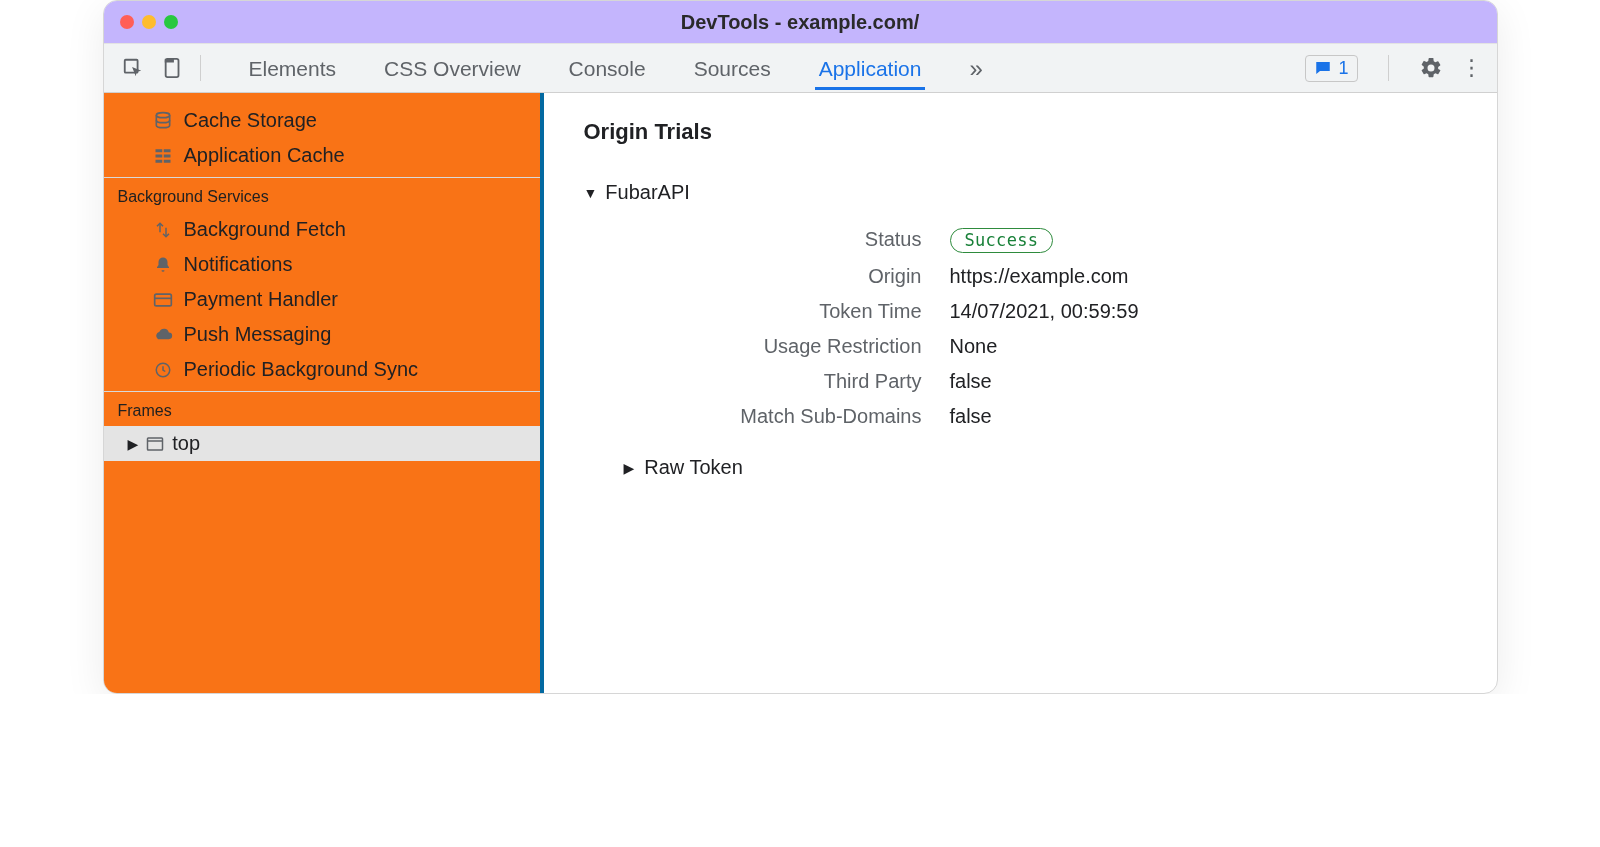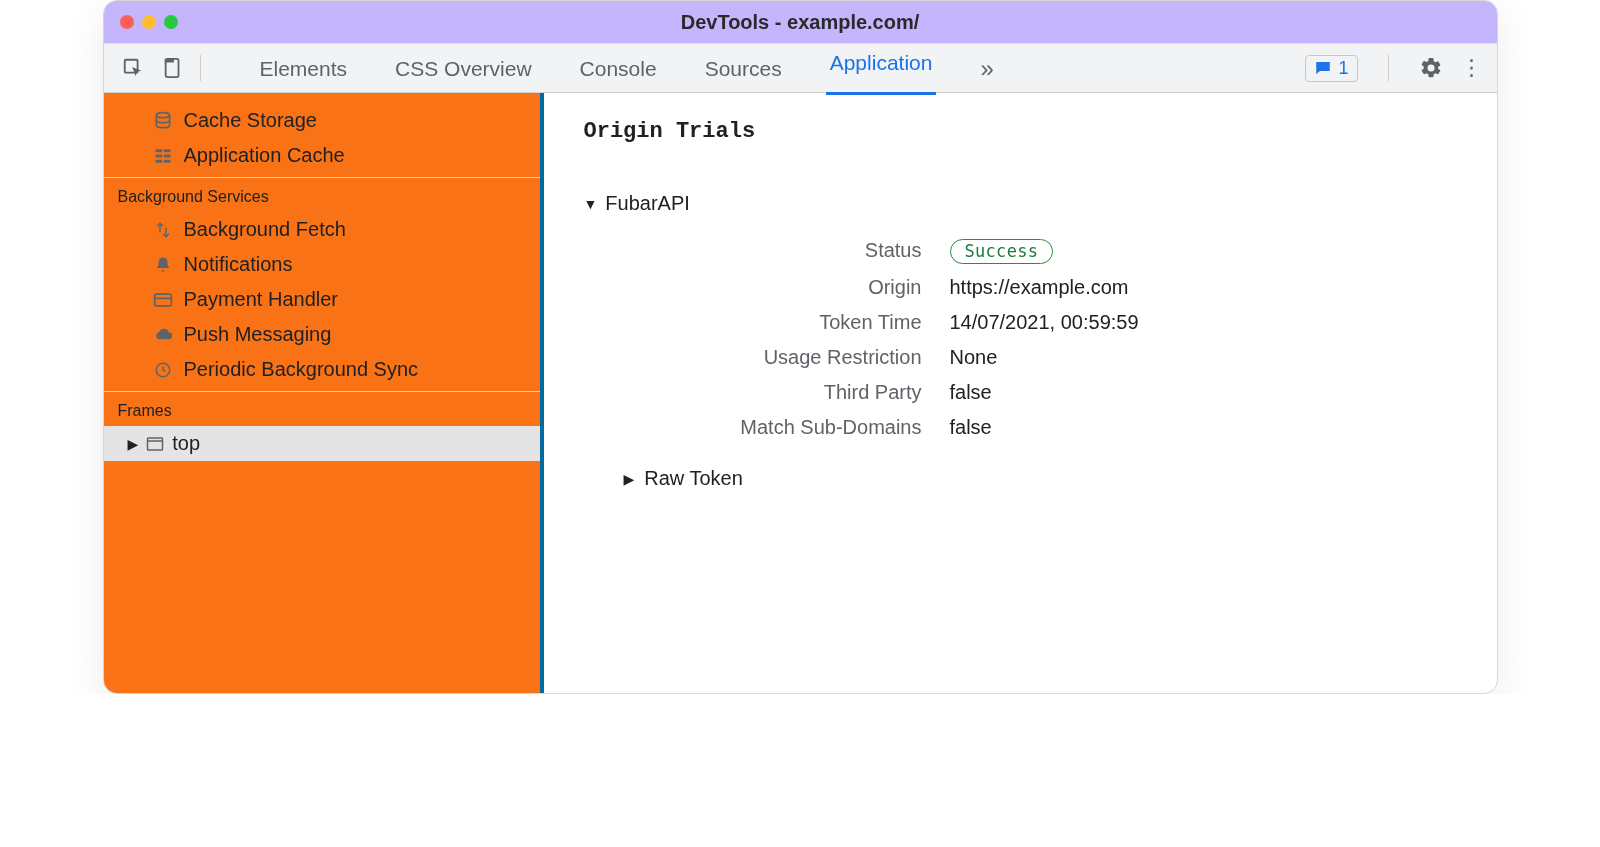--- a/index.html
+++ b/index.html
@@ -42,23 +42,23 @@
     border-top: 1px solid #e3e3e3;
     border-bottom: 1px solid #d0d0d0;
     display: flex;
     align-items: center;
     padding: 0 14px;
     font-size: 21px;
     color:#5f6368;
   }
   .toolbar .icon-btn { width: 30px; display:flex; align-items:center; justify-content:center; }
   .vsep { width:1px; height:26px; background:#cfcfcf; margin: 0 12px; }
-  .tabs { display:flex; gap: 40px; margin-left: 43px; align-items:center; }
+  .tabs { display:flex; gap: 40px; margin-left: 32px; align-items:center; }
   .tab { color:#5f6368; cursor:pointer; padding: 10px 4px 9px 4px; }
-  .tab.active { color:#1a73e8; border-bottom: 3px solid #1a73e8; padding-bottom:17px;}
+  .tab.active { color:#1a73e8; border-bottom: 3px solid #1a73e8; padding-bottom:6px;}
   .toolbar-right { margin-left:auto; display:flex; align-items:center; gap: 18px;}
   .issues-badge {
     display:flex; align-items:center; gap:6px;
     border:1px solid #c7c7c7; border-radius:4px; padding:2px 8px;
     color:#1a73e8; font-size:18px;
   }
   .body { display:flex; min-height: 600px; }
   .sidebar {
     width: 440px; background:#f97316; border-right:4px solid #0369a1;
     font-size: 20px; color:#202124;
@@ -70,21 +70,21 @@
   .sb-item .ico { width:22px; display:flex; justify-content:center; color:#5f6368;}
   .sb-section {
     padding: 10px 14px 6px 14px; font-size:16px; color:#212121;
     border-top:1px solid #d9d9d9; margin-top:4px;
   }
   .frames-row {
     display:flex; align-items:center; gap:8px; padding:6px 12px 6px 24px;
     background:#e4e4e4;
   }
   .main { flex:1; padding: 26px 40px; font-size:20px; color:#202124;}
-  .main h2 { font-size:22px; font-weight:700; margin-bottom: 48px; font-family: Liberation Mono, monospace;}
+  .main h2 { font-size:22px; font-weight:700; margin-bottom: 36px;}
   .tree-node { display:flex; align-items:center; gap:8px; margin-bottom: 24px; }
   .disclosure { font-size:14px; }
   .kv-grid {
     display:grid; grid-template-columns: 290px auto; row-gap: 12px;
     margin: 0 0 28px 76px; font-size:20px;
   }
   .kv-key { color:#5f6368; text-align:right; padding-right: 28px;}
   .kv-val { color:#202124; }
   .badge-success {
     display:inline-block; border:1px solid #2e8b3d; color:#188038;

